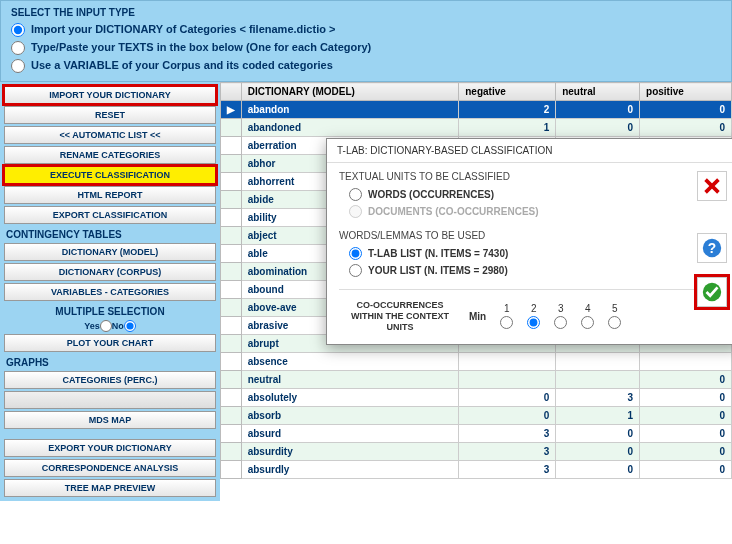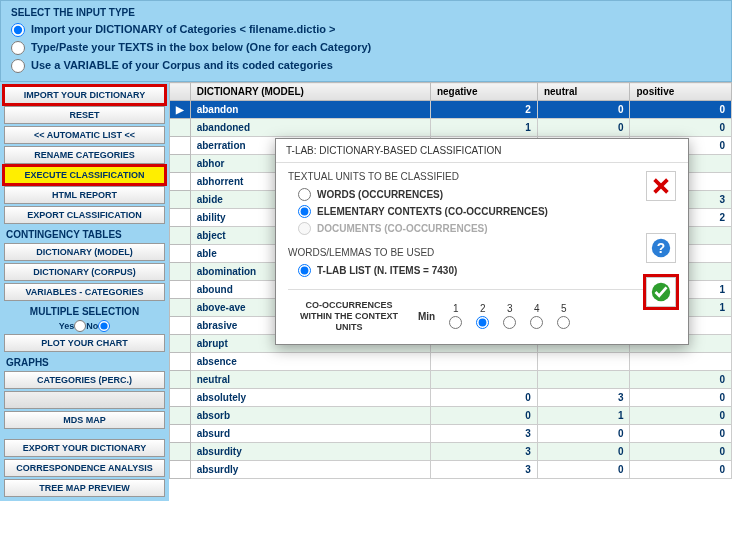--- a/index.html
+++ b/index.html
@@ -3,21 +3,21 @@
 <meta charset="utf-8">
 <style>
 * { box-sizing: border-box; margin: 0; padding: 0; }
 body { font-family: Verdana, Arial, sans-serif; font-size: 10px; background: #fff; width: 732px; }
 .app { display: flex; flex-direction: column; }
 .top-panel { background: #9cd4f2; padding: 6px 10px; border: 1px solid #7ab5d6; }
 .top-panel .title { font-weight: bold; color: #003366; font-size: 10px; margin-bottom: 3px; }
 .top-panel label { display: flex; align-items: flex-start; gap: 6px; font-weight: bold; color: #003366; font-size: 11px; padding: 2px 0; }
 .top-panel input[type=radio] { width: 14px; height: 14px; }
 .main { display: flex; }
-.sidebar { width: 169px; background: #9cd4f2; padding: 4px; display: flex; flex-direction: column; gap: 2px; }
+.sidebar { width: 220px; background: #9cd4f2; padding: 4px; display: flex; flex-direction: column; gap: 2px; }
 .btn { background: linear-gradient(#fff, #e6e6e6); border: 1px solid #999; color: #003366; font-weight: bold; font-size: 9px; padding: 3px 4px; text-align: center; cursor: pointer; width: 100%; }
 .btn.hl-red { outline: 3px solid #d40000; outline-offset: -1px; }
 .btn.hl-yellow { background: #ffee00; outline: 3px solid #d40000; outline-offset: -1px; }
 .section-label { font-weight: bold; color: #003366; font-size: 10px; padding: 3px 2px 1px; text-align: left; }
 .ms-row { display: flex; align-items: center; justify-content: center; gap: 0; font-size: 9px; font-weight: bold; color: #003366; }
 .ms-row input { width: 12px; height: 12px; }
 .dropdown { background: linear-gradient(#f0f0f0, #ddd); border: 1px solid #999; height: 18px; }
 .content { flex: 1; position: relative; background: #fff; }
 table { border-collapse: collapse; width: 100%; font-size: 10px; }
 th { background: linear-gradient(#f4f4f4, #e0e0e0); border: 1px solid #bbb; padding: 3px 6px; text-align: left; font-weight: bold; color: #000; }
@@ -280,36 +280,36 @@
                 <path d="M6 12 L10 16 L18 7" stroke="#fff" stroke-width="3" fill="none"></path>
               </svg>
           </div>
 
           <div class="dlg-section">
             <div class="dlg-heading">TEXTUAL UNITS TO BE CLASSIFIED</div>
             <label class="dlg-opt">
                 <input type="radio" name="tu" style="">
                 <span>WORDS (OCCURRENCES)</span>
               </label>
-            <label class="dlg-opt">
-                <input type="radio" name="tu" checked="" style="">
-                <span>ELEMENTARY CONTEXTS (CO-OCCURRENCES)</span>
-              </label>
             <label class="dlg-opt disabled">
                 <input type="radio" name="tu" disabled="" style="">
                 <span>DOCUMENTS (CO-OCCURRENCES)</span>
               </label>
           </div>
 
           <div class="dlg-section">
             <div class="dlg-heading">WORDS/LEMMAS TO BE USED</div>
             <label class="dlg-opt">
                 <input type="radio" name="wl" checked="" style="">
                 <span>T-LAB LIST (N. ITEMS =  7430)</span>
               </label>
+            <label class="dlg-opt">
+                <input type="radio" name="wl" style="">
+                <span>YOUR LIST (N. ITEMS =  2980)</span>
+              </label>
           </div>
 
           <div class="sep"></div>
           <div class="co-row">
             <div class="co-label">CO-OCCURRENCES WITHIN THE CONTEXT UNITS</div>
             <div class="min-lbl">Min</div>
             <div id="co-opts" style="display:flex;gap:14px">
                 <label class="rad-col">
                   <span>1</span>
                   <input type="radio" name="co" style="">

